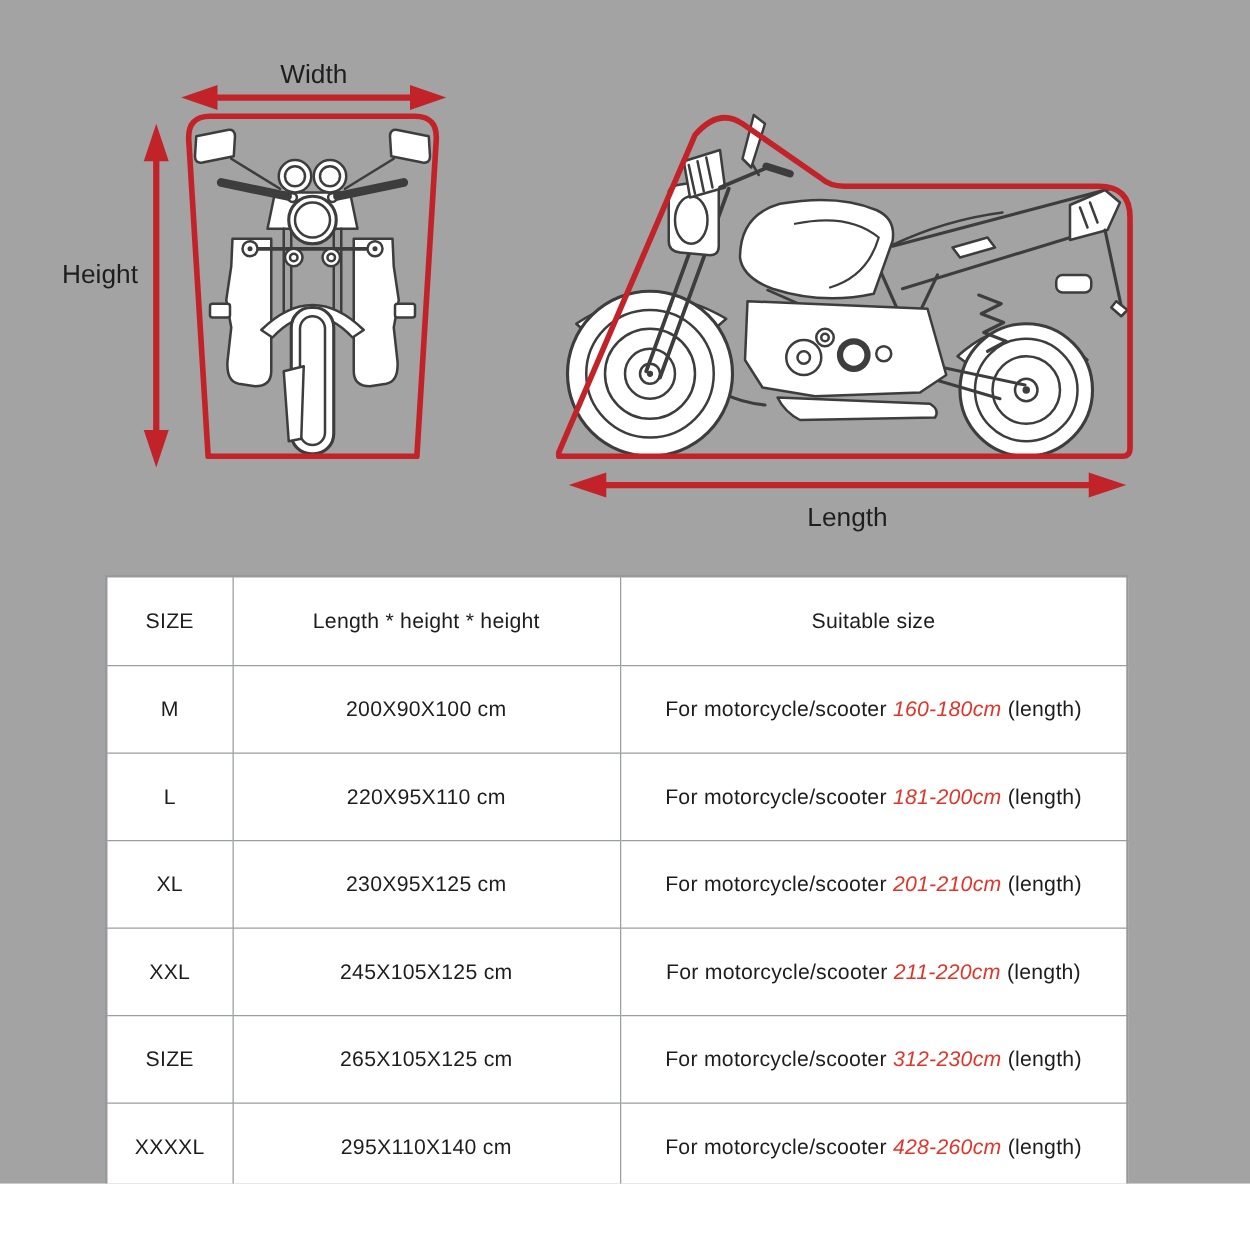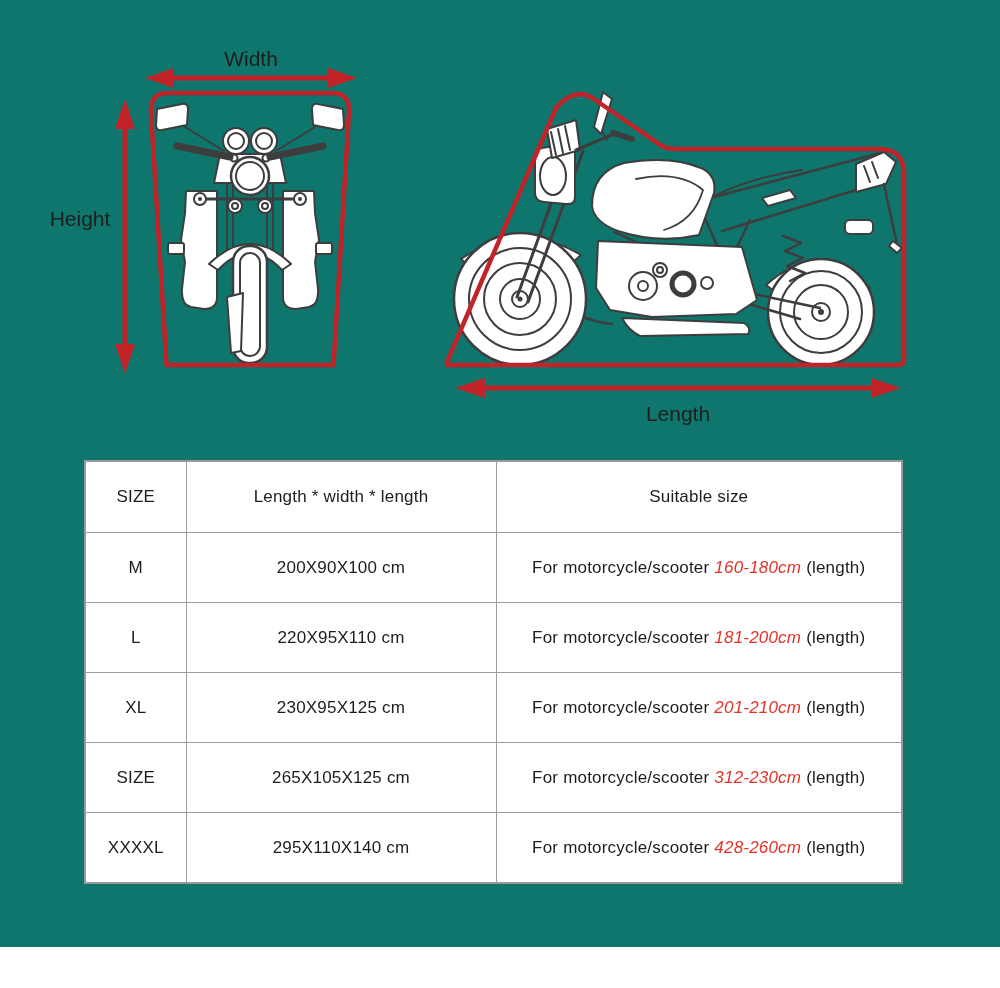--- a/index.html
+++ b/index.html
@@ -1,17 +1,17 @@
 <!DOCTYPE html>
 <html><head>
 <meta charset="utf-8">
 <style>
   html,body{margin:0;padding:0;background:#fff;}
   .page{
-    position:relative;width:1000px;height:947px;background:#0f766e;
+    position:relative;width:1000px;height:947px;background:#a3a3a3;
     font-family:"Liberation Sans", sans-serif;overflow:hidden;
   }
   svg.diagram{position:absolute;top:0;left:0;display:block;}
   svg .dim-label{font-size:21px;fill:#1e1e1e;font-family:"Liberation Sans",sans-serif;}
   table.size-table{
     position:absolute;top:460px;left:84px;width:817px;
     border-collapse:collapse;table-layout:fixed;background:#fff;
     border:2px solid #97999c;
   }
   .size-table th,.size-table td{
@@ -176,21 +176,21 @@
 
   <table class="size-table">
     <colgroup>
       <col style="width:101px">
         <col style="width:310px">
         <col style="width:406px">
     </colgroup>
     <thead>
       <tr>
         <th>SIZE</th>
-        <th>Length * width * length</th>
+        <th>Length * height * height</th>
         <th>Suitable size</th>
       </tr>
     </thead>
     <tbody>
       <tr>
         <td>M</td>
         <td>200X90X100 cm</td>
         <td>
           <span>For motorcycle/scooter</span>
           <span class="red">160-180cm</span>
@@ -205,20 +205,29 @@
           <span class="red">181-200cm</span>
           <span>(length)</span>
         </td>
       </tr>
       <tr>
         <td>XL</td>
         <td>230X95X125 cm</td>
         <td>
           <span>For motorcycle/scooter</span>
           <span class="red">201-210cm</span>
+          <span>(length)</span>
+        </td>
+      </tr>
+      <tr>
+        <td>XXL</td>
+        <td>245X105X125 cm</td>
+        <td>
+          <span>For motorcycle/scooter</span>
+          <span class="red">211-220cm</span>
           <span>(length)</span>
         </td>
       </tr>
       <tr>
         <td>SIZE</td>
         <td>265X105X125 cm</td>
         <td>
           <span>For motorcycle/scooter</span>
           <span class="red">312-230cm</span>
           <span>(length)</span>

